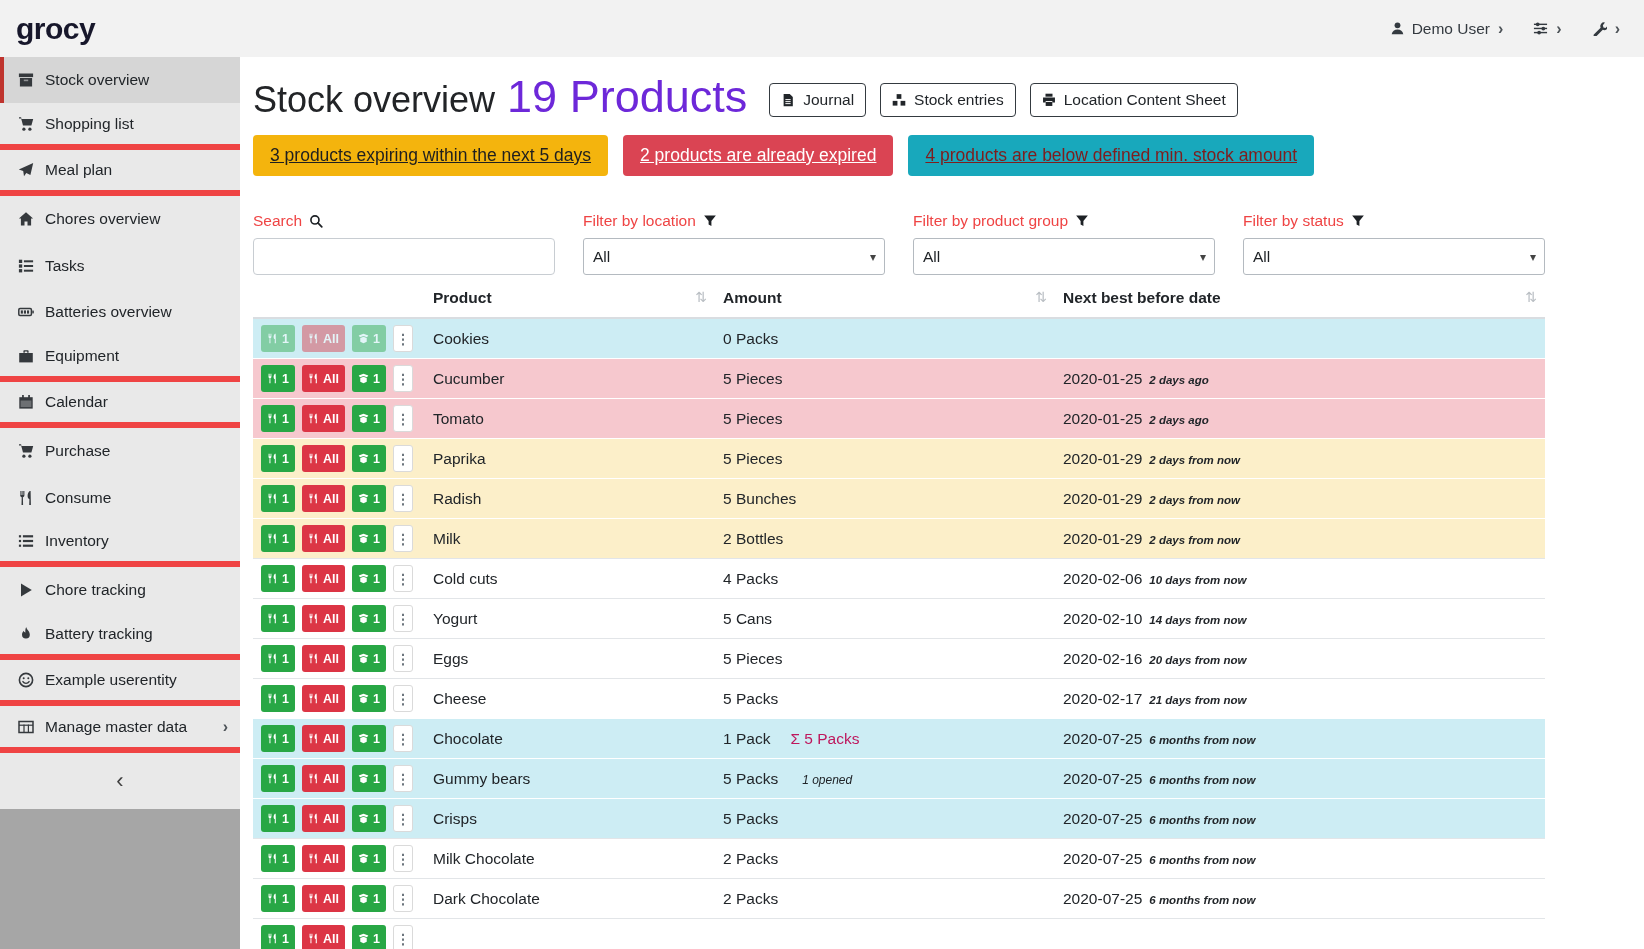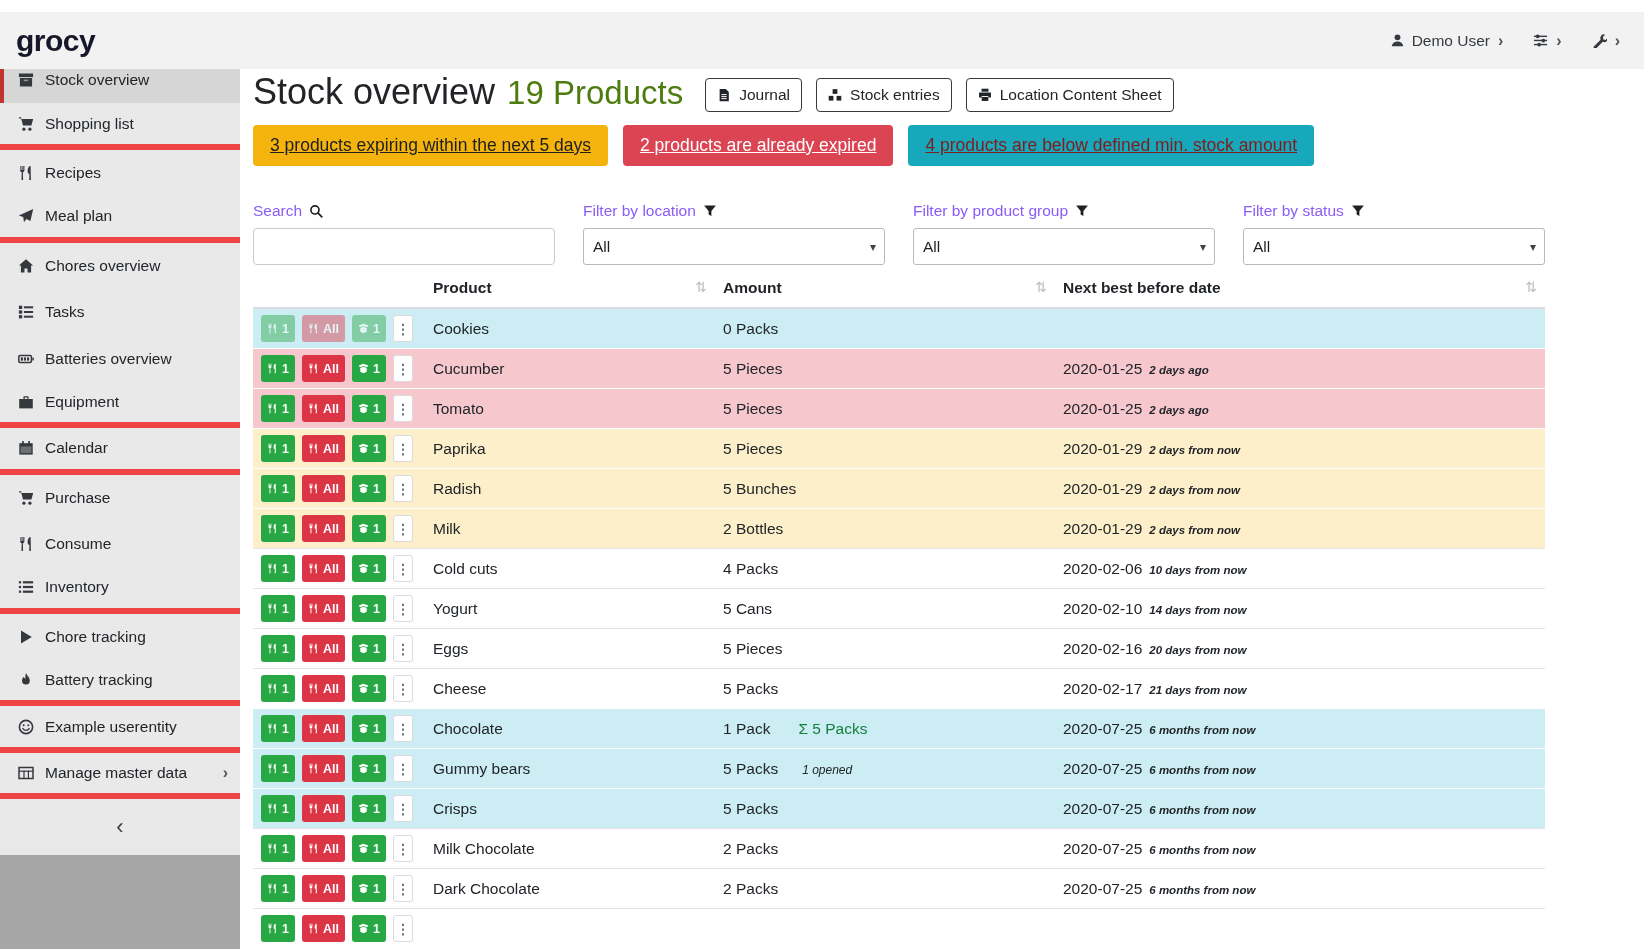--- a/index.html
+++ b/index.html
@@ -10,21 +10,21 @@
   :root {
     --banner-warning: #f4b40d; --banner-danger: #da4453; --banner-info: #18a8bc;
     --row-info: #cdedf4; --row-danger: #f6c8ce; --row-warning: #fcefc9;
     --button-green: #28a745; --button-red: #dc3545; --sidebar-accent: #bf342e;
   }
   .icon { display: inline-flex; align-items: center; justify-content: center; }
   .icon svg { display: block; }
 
   
   .topbar {
-    position: absolute; left: 0; top: 12px; width: 1644px; height: 57px;
+    position: absolute; left: 0; top: 0; width: 1644px; height: 57px;
     background: #f2f2f2; display: flex; align-items: center;
     justify-content: space-between; padding: 0 24px 0 16px; z-index: 3;
   }
   .logo { font-size: 30px; font-weight: bold; color: #17172b; letter-spacing: -.5px; cursor: pointer; }
   .topbar-right { display: flex; align-items: flex-end; gap: 30px; }
   .tb-group { display: flex; align-items: center; gap: 7px; color: #343a40; font-size: 15.5px; cursor: pointer; }
   .tb-group .icon svg { width: 15px; height: 15px; }
   .chev { color: #4d5358; font-size: 16px; font-weight: bold; margin-left: 1px; }
 
   
@@ -44,38 +44,38 @@
   .collapse-btn { height: 56px; display: flex; align-items: center; justify-content: center; font-size: 22px; color: #3f3f3f; cursor: pointer; flex: 0 0 auto; }
   .sidebar-filler { flex: 1; background: #a6a6a6; }
 
   
   .main {
     position: absolute; left: 240px; top: 57px; width: 1404px; height: 892px;
     background: #fff; padding: 14px 99px 0 13px; overflow: hidden;
   }
   .title-row { display: flex; align-items: center; gap: 22px; }
   .page-title { font-size: 36px; font-weight: 500; color: #222427; display: flex; align-items: baseline; gap: 12px; white-space: nowrap; }
-  .subtitle { color: #4d7c0f; font-weight: 300; font-size: 33px; }
+  .subtitle { color: #6d28d9; font-weight: 300; font-size: 45px; }
   .toolbar { display: flex; gap: 14px; margin-top: 6px; }
   .tb-btn {
     display: flex; align-items: center; gap: 8px; border: 1px solid #343a40;
     background: #fff; color: #212529; font-size: 15.5px; padding: 7px 11px;
     border-radius: 4px; cursor: pointer; font-family: "Liberation Sans", sans-serif; white-space: nowrap;
   }
   .tb-btn .icon svg { width: 14px; height: 14px; }
 
   .banners { display: flex; gap: 15px; margin-top: 12px; }
   .banner { border-radius: 4px; padding: 10px 17px; font-size: 17.5px; font-weight: 500; cursor: pointer; white-space: nowrap; text-decoration: underline; }
   .banner-warning { background: var(--banner-warning); color: #1f1f1f; }
   .banner-danger  { background: var(--banner-danger); color: #fff; }
   .banner-info    { background: var(--banner-info); color: #7f1d1d; }
 
   .filters { display: flex; gap: 28px; margin-top: 36px; }
   .filter { flex: 1; min-width: 0; }
-  .f-label { display: flex; align-items: center; gap: 7px; font-size: 15.5px; color: #8b5cf6; margin-bottom: 8px; }
+  .f-label { display: flex; align-items: center; gap: 7px; font-size: 15.5px; color: #ef4444; margin-bottom: 8px; }
   .f-icon { color: #1d2125; }
   .f-icon svg { width: 14px; height: 14px; }
   .f-input {
     width: 100%; height: 37px; border: 1px solid #c8cdd2; border-radius: 4px;
     padding: 0 10px; font-size: 15px; font-family: "Liberation Sans", sans-serif; outline: none; background: #fff;
   }
   .f-select {
     height: 37px; border: 1px solid #b4bac0; border-radius: 3px; background: #fff;
     display: flex; align-items: center; justify-content: space-between;
     padding: 0 8px 0 9px; font-size: 15.5px; color: #1d2125; cursor: pointer;
@@ -107,21 +107,21 @@
   }
   .abtn.green { background: var(--button-green); }
   .abtn.red   { background: var(--button-red); }
   .abtn .icon svg { width: 11px; height: 11px; }
   .dots {
     width: 20px; height: 27px; background: #fff; border: 1px solid #dadada; border-radius: 3px;
     color: #6c757d; font-size: 14px; font-weight: bold; cursor: pointer;
     display: flex; align-items: center; justify-content: center; font-family: "Liberation Sans", sans-serif;
   }
   tr.acts-off .abtn { opacity: .45; }
-  .sum { color: #15803d; margin-left: 28px; }
+  .sum { color: #be185d; margin-left: 20px; }
   .opened { font-style: italic; font-size: 12px; margin-left: 24px; }
   .note { font-style: italic; font-size: 11.5px; margin-left: 7px; font-weight: bold; }
 </style>
 </head>
 <body>
 
 <div class="topbar">
   <div class="logo">grocy</div>
   <div class="topbar-right">
     <div class="tb-group">
@@ -172,29 +172,20 @@
       </div>
       <div class="side-item divided">
         <span class="icon side-icon">
           <svg viewBox="0 0 16 16" fill="currentColor" aria-hidden="true">
             <path d="M1 1.2h2.1l.4 1.7h11.7l-1.8 6.6H5L3.4 3.4 3 2.4H1z"></path>
             <circle cx="5.9" cy="13.2" r="1.6"></circle>
             <circle cx="11.9" cy="13.2" r="1.6"></circle>
           </svg>
         </span>
         <span class="side-label">Shopping list</span>
-      </div>
-      <div class="side-item">
-        <span class="icon side-icon">
-          <svg viewBox="0 0 16 16" fill="currentColor" aria-hidden="true">
-            <path d="M2.2 1v4.3c0 1 .6 1.8 1.5 2l-.2 7.7h1.6l-.2-7.7c.9-.2 1.5-1 1.5-2V1H5.3v3.9h-.7V1H3.5v3.9h-.7V1z"></path>
-            <path d="M11.7 1c-1.3 1-2.1 2.9-2.1 4.9 0 1.6.7 2.9 1.8 3.3l-.2 5.8h1.7L12.6 1z"></path>
-          </svg>
-        </span>
-        <span class="side-label">Recipes</span>
       </div>
       <div class="side-item divided">
         <span class="icon side-icon">
           <svg viewBox="0 0 16 16" fill="currentColor" aria-hidden="true">
             <path d="M15.2 0.9L0.8 7.4l4.4 1.7.8 5.1 2.3-3.2 4.1 2z"></path>
           </svg>
         </span>
         <span class="side-label">Meal plan</span>
       </div>
       <div class="side-item">

